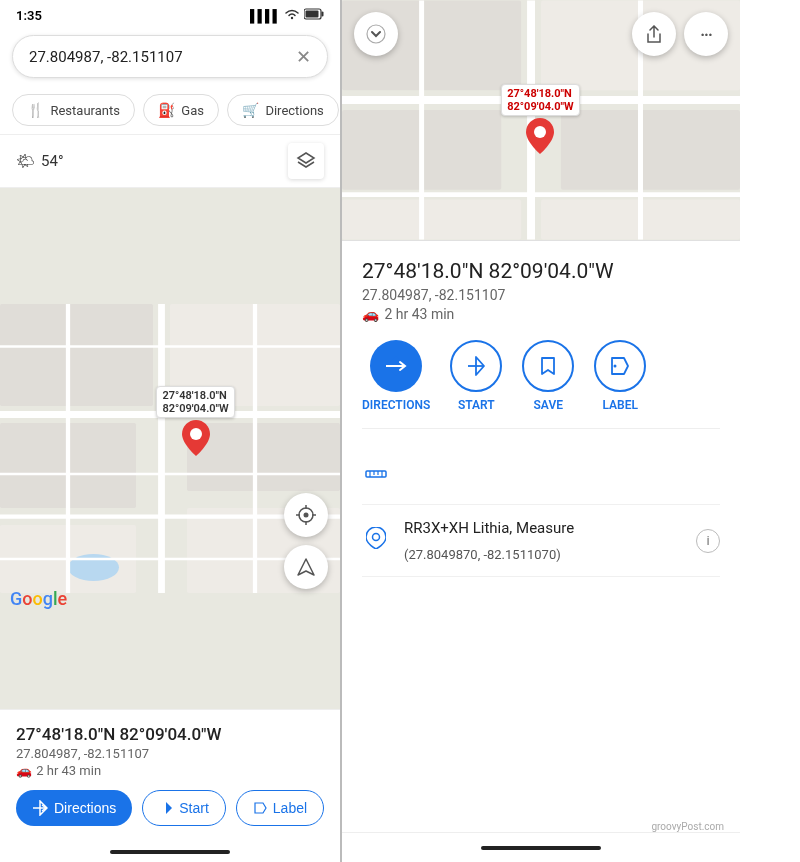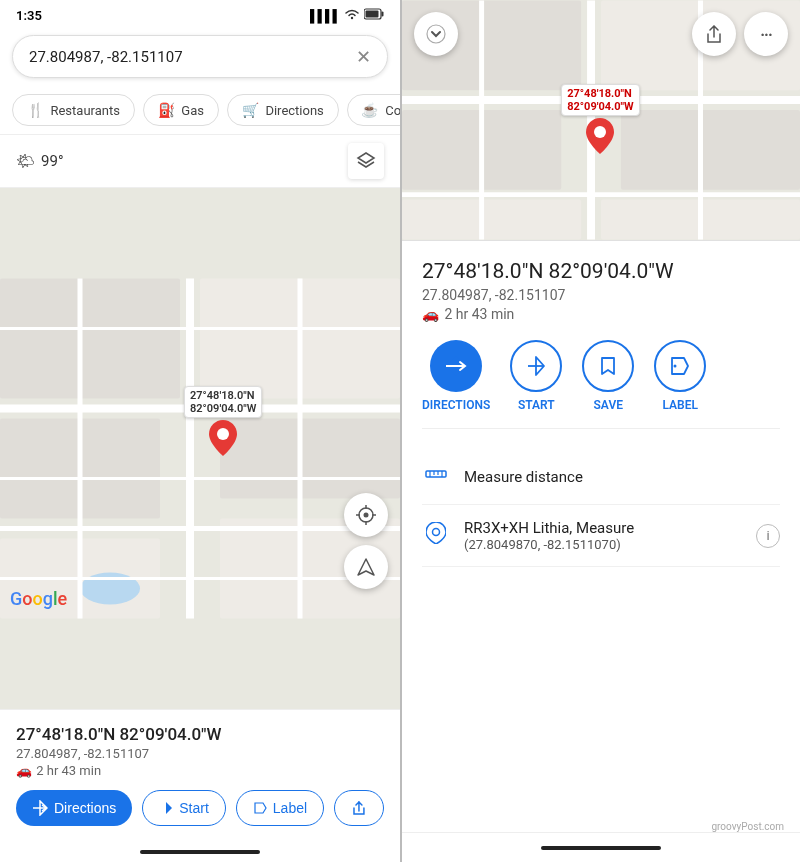--- a/index.html
+++ b/index.html
@@ -6,21 +6,21 @@
     body {
       width: 800px;
       height: 862px;
       font-family: -apple-system, BlinkMacSystemFont, 'Segoe UI', Roboto, sans-serif;
       overflow: hidden;
       display: flex;
     }
 
     
     .left-panel {
-      width: 400px;
+      width: 340px;
       height: 862px;
       background: #f5f5f5;
       display: flex;
       flex-direction: column;
       position: relative;
       overflow: hidden;
     }
 
     .status-bar {
       background: #fff;
@@ -381,21 +381,21 @@
     .info-row-text {
       flex: 1;
     }
     .info-row-text .row-title {
       font-size: 15px;
       color: #222;
     }
     .info-row-text .row-sub {
       font-size: 13px;
       color: #555;
-      margin-top: 0;
+      margin-top: 10px;
     }
     .info-row-action {
       color: #888;
       font-size: 18px;
     }
 
     .info-row-italic {
       font-style: italic;
       color: #555;
     }
@@ -474,21 +474,21 @@
     </div>
     <div class="category-chip">
       <span class="chip-icon">☕</span>
       <span>Coffe</span>
     </div>
   </div>
 
   <div class="weather-bar">
     <div class="weather-info">
       <span>🌤</span>
-      <span>99°</span>
+      <span>54°</span>
     </div>
     <div style="width:36px;height:36px;background:#fff;border-radius:4px;display:flex;align-items:center;justify-content:center;box-shadow:0 1px 4px rgba(0,0,0,0.15);">
       <svg width="20" height="20" viewBox="0 0 20 20">
           <polygon points="10,2 18,7 10,12 2,7" fill="none" stroke="#555" stroke-width="1.5"></polygon>
           <polyline points="2,11 10,16 18,11" fill="none" stroke="#555" stroke-width="1.5"></polyline>
         </svg>
     </div>
   </div>
 
   <div class="map-area">
@@ -697,23 +697,20 @@
     <div class="info-row">
       <div class="info-row-icon">
         <svg width="22" height="22" viewBox="0 0 22 22">
             <rect x="1" y="8" width="20" height="6" rx="1" fill="none" stroke="#1a73e8" stroke-width="1.5"></rect>
             <line x1="5" y1="8" x2="5" y2="14" stroke="#1a73e8" stroke-width="1.2"></line>
             <line x1="9" y1="8" x2="9" y2="12" stroke="#1a73e8" stroke-width="1.2"></line>
             <line x1="13" y1="8" x2="13" y2="12" stroke="#1a73e8" stroke-width="1.2"></line>
             <line x1="17" y1="8" x2="17" y2="14" stroke="#1a73e8" stroke-width="1.2"></line>
           </svg>
       </div>
-      <div class="info-row-text">
-        <div class="row-title">Measure distance</div>
-      </div>
     </div>
 
     <div class="info-row">
       <div class="info-row-icon">
         <svg width="20" height="22" viewBox="0 0 20 22">
             <path d="M10 0 C4.5 0 0 4.5 0 10 C0 17 10 22 10 22 C10 22 20 17 20 10 C20 4.5 15.5 0 10 0Z" fill="none" stroke="#1a73e8" stroke-width="1.5"></path>
             <circle cx="10" cy="10" r="3.5" fill="none" stroke="#1a73e8" stroke-width="1.5"></circle>
           </svg>
       </div>
       <div class="info-row-text">

